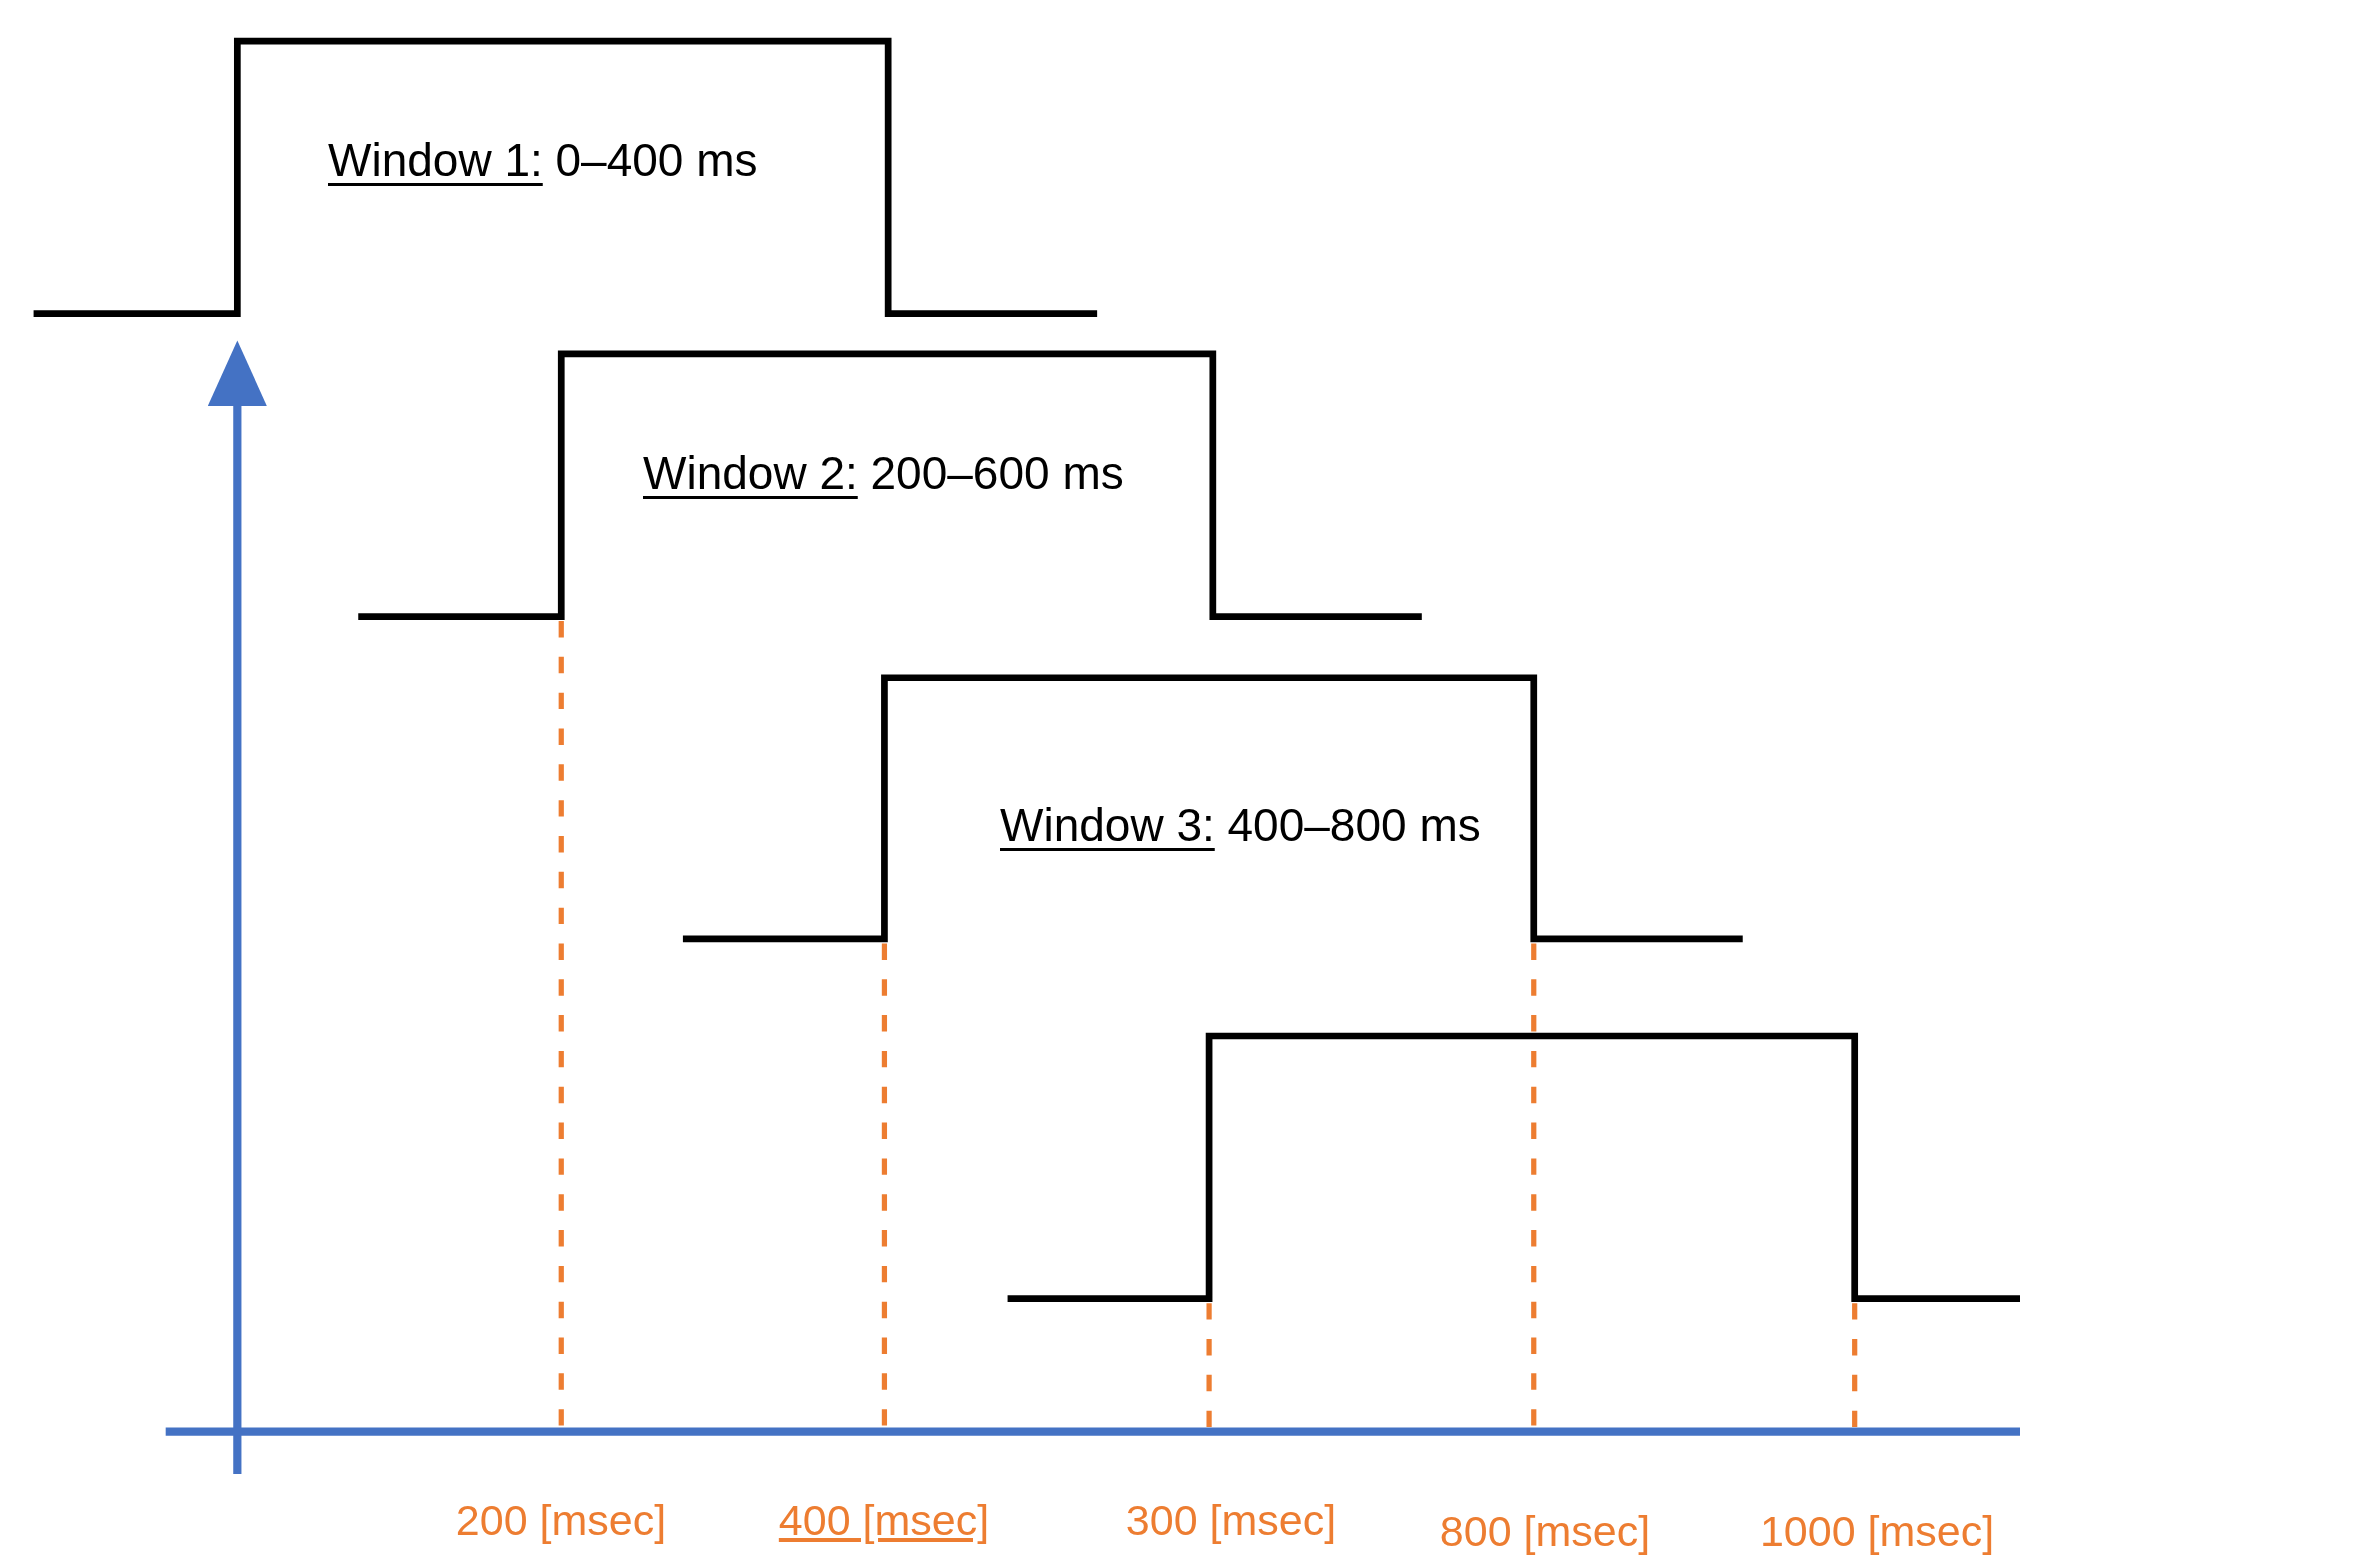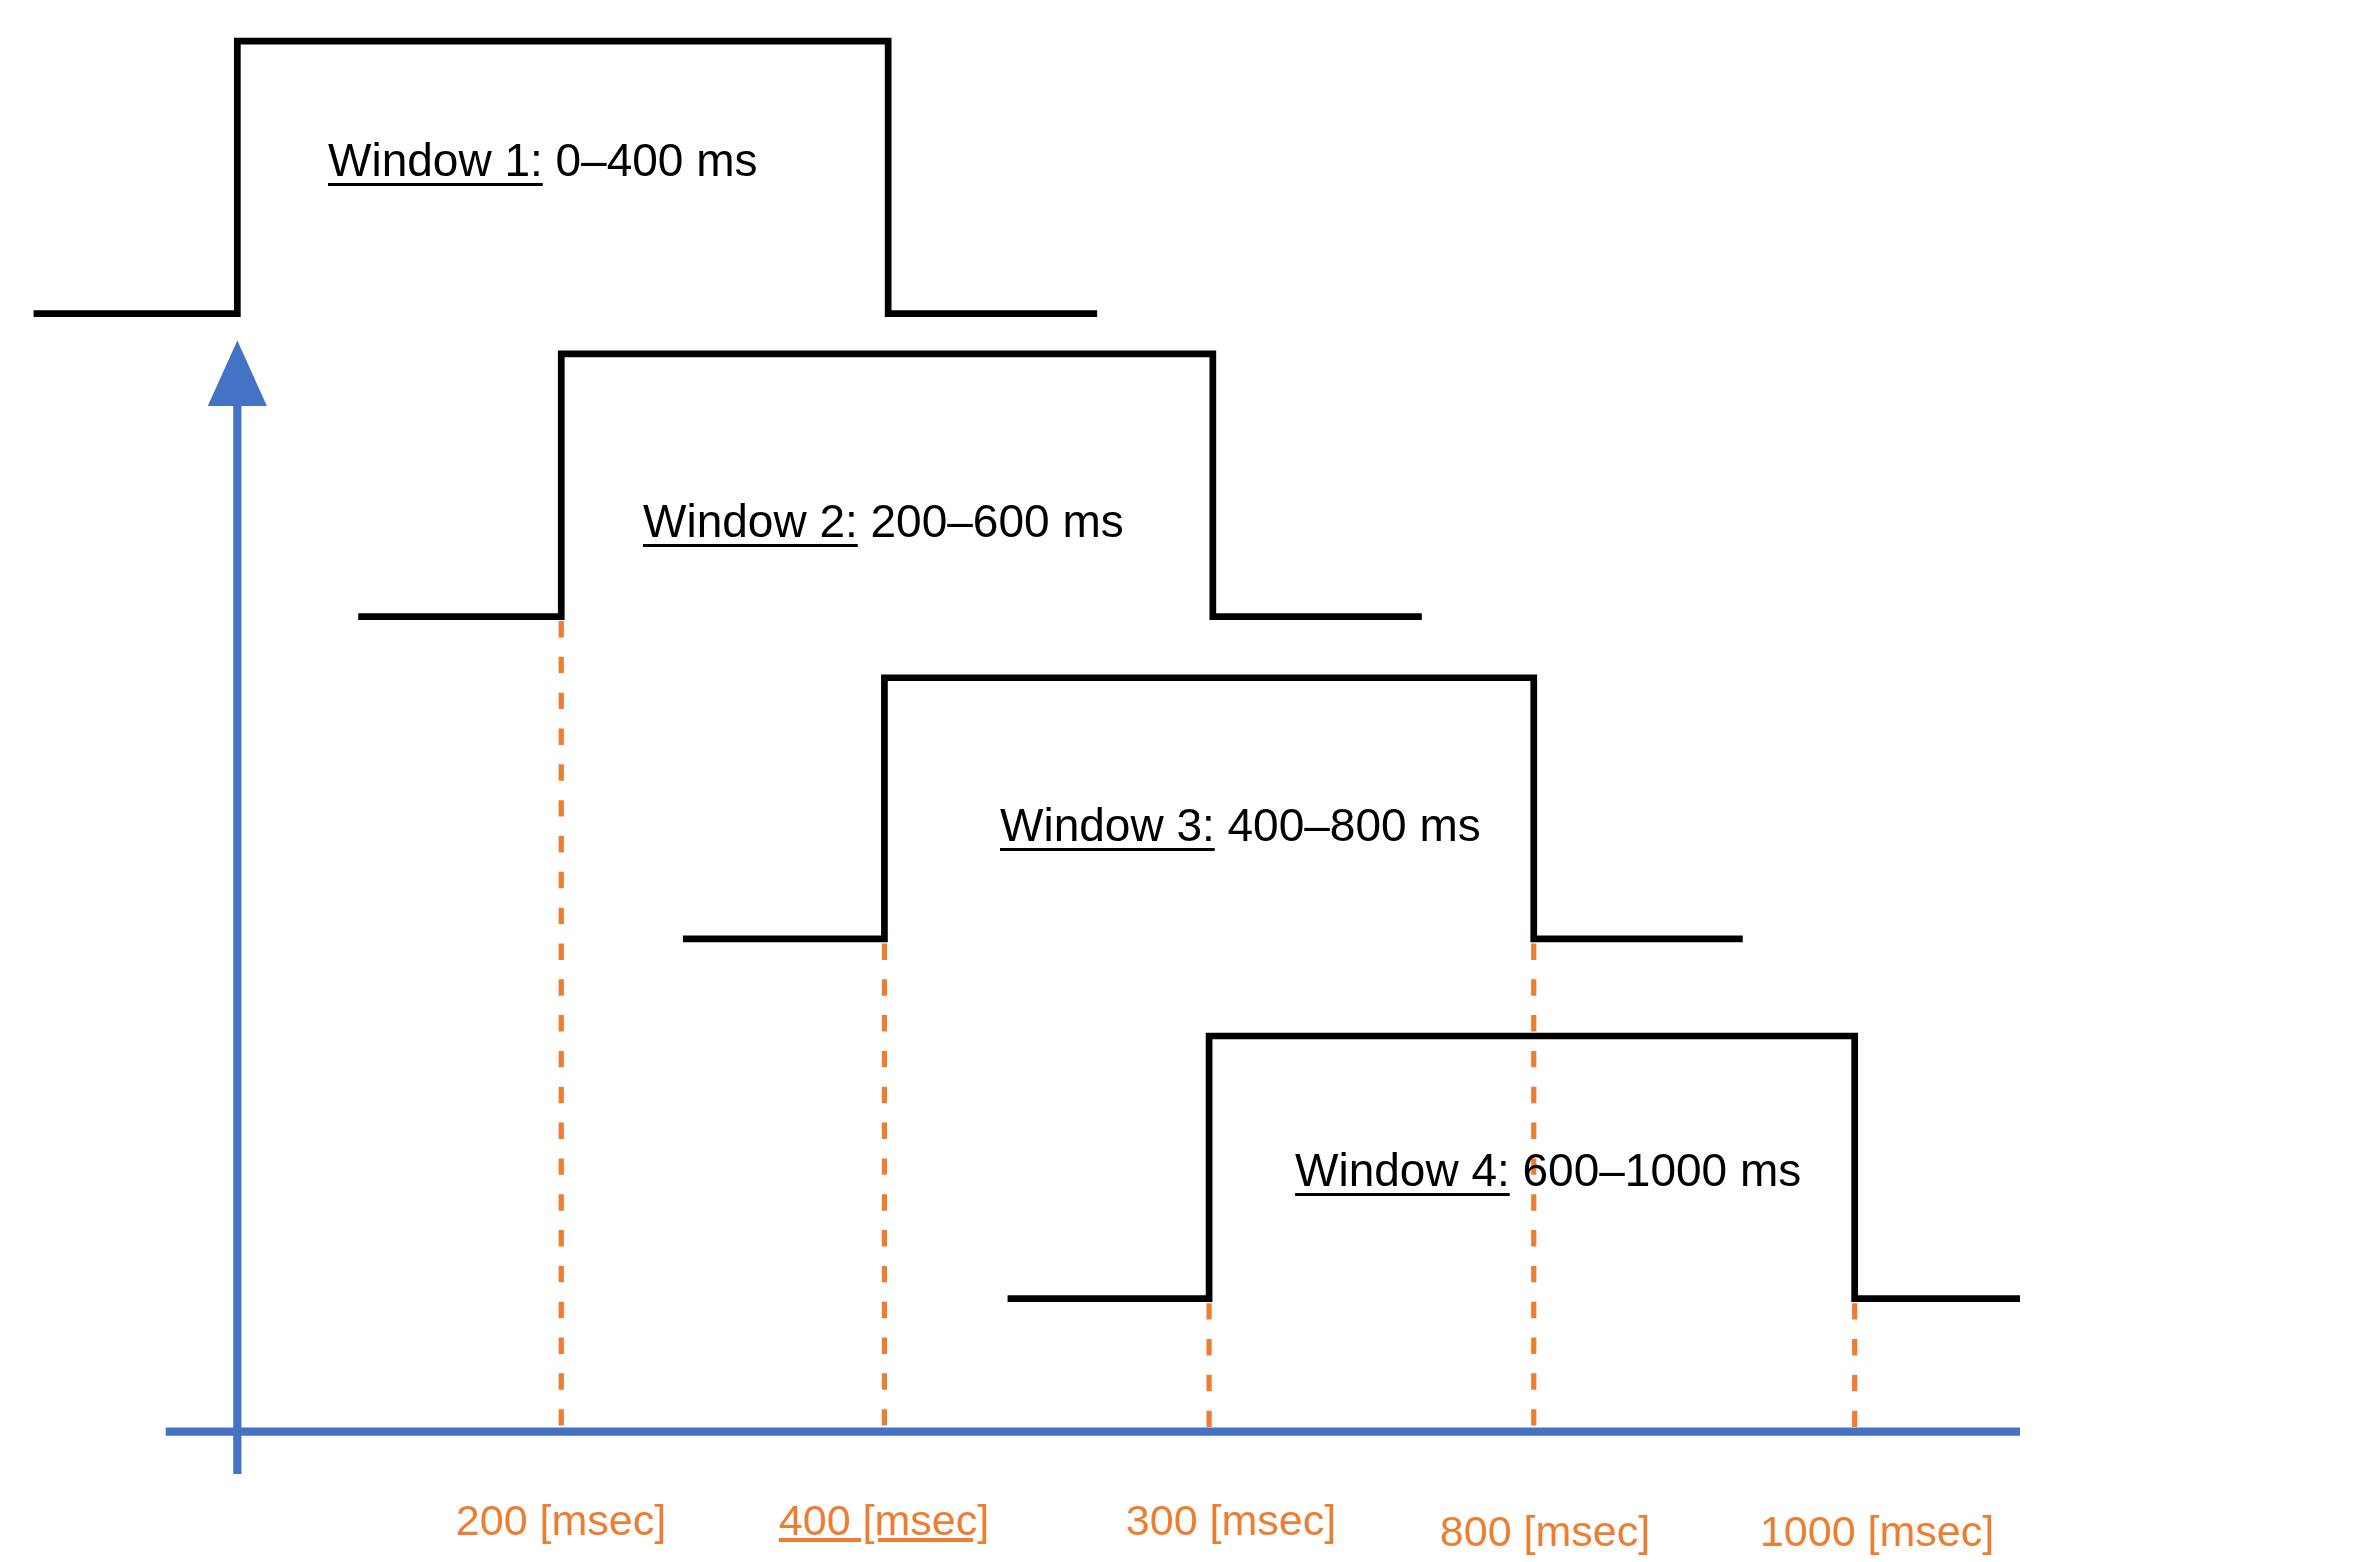--- a/index.html
+++ b/index.html
@@ -84,31 +84,28 @@
 
     <line x1="318" y1="1975" x2="318" y2="478" stroke="#4472C4" stroke-width="11" marker-end="url(#arrowBlue)"></line>
     <line x1="222" y1="1918" x2="2990" y2="1918" stroke="#4472C4" stroke-width="11" marker-end="url(#arrowBlue)"></line>
 
   </svg>
 
   <div class="win-label" style="left:328px; top:133px;">
     <span class="wl-name">Window 1:</span><span> 0–400 ms</span>
   </div>
 
-  <div class="win-label" style="left:643px; top:446px;margin-top:48px;">
+  <div class="win-label" style="left:643px; top:446px;">
     <span class="wl-name">Window 2:</span><span> 200–600 ms</span>
   </div>
 
   <div class="win-label" style="left:1000px; top:798px;">
     <span class="wl-name">Window 3:</span><span> 400–800 ms</span>
   </div>
 
-  <div class="win-label" style="left:1295px; top:1143px;">
-    <span class="wl-name">Window 4:</span><span> 600–1000 ms</span>
-  </div>
 
   <div class="tick-label" style="left:561px; top:1463px;">200 [msec]</div>
   <div class="tick-label" style="left:884px; top:1463px;text-decoration:underline;">400 [msec]</div>
   <div class="tick-label" style="left:1231px; top:1463px;">300 [msec]</div>
   <div class="tick-label" style="left:1545px; top:1474px;">800 [msec]</div>
   <div class="tick-label" style="left:1877px; top:1474px;">1000 [msec]</div>
 
   <div class="axis-label" style="left:2254px; top:1402px;">[t]</div>
 
 </div>

